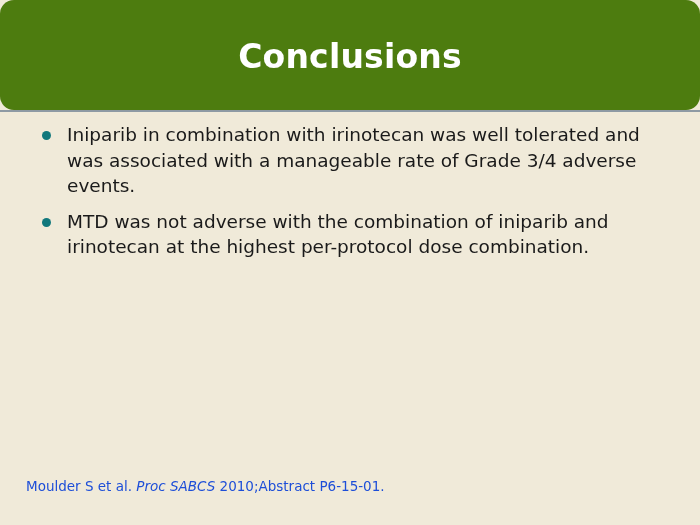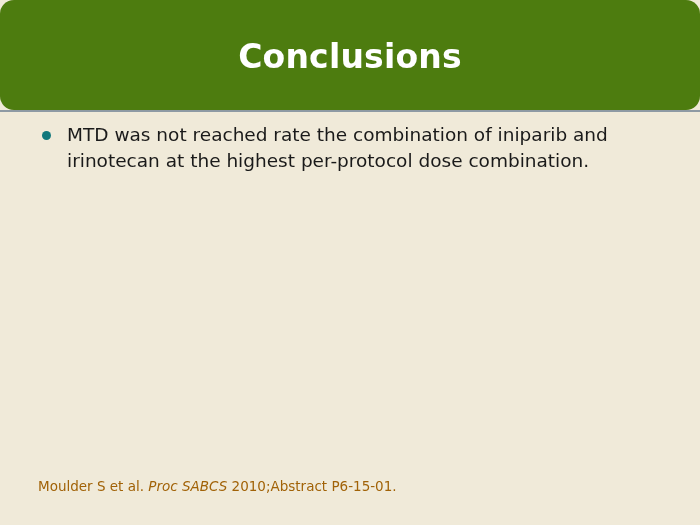--- a/index.html
+++ b/index.html
@@ -83,47 +83,51 @@
     border-radius: 50%;
     background: #11787c;
   }
   .bullet-text sup {
     font-size: 0.65em;
     vertical-align: super;
     line-height: 0;
   }
   .slide-footer {
     position: absolute;
-    left: 38px;
+    left: 26px;
     top: 478px;
     font-size: 13.5px;
-    color: #a16207;
+    color: #1d4ed8;
     line-height: 1.2;
   }
   .slide-footer em {
     font-style: italic;
   }
 </style>
 </head>
 <body>
 
 <div class="slide">
 
   <div class="slide-header">
     <h1 class="slide-title">Conclusions</h1>
   </div>
   <div class="header-rule"></div>
 
   <div class="slide-body">
     <ul class="bullet-list">
 
+      <li class="bullet-item">
+        <span class="bullet-dot"></span>
+        <span class="bullet-text"><span>Iniparib in combination with irinotecan was well tolerated and was associated with a manageable rate of Grade 3/4 adverse events.</span><sup></sup><span></span></span>
+      </li>
 
       <li class="bullet-item">
         <span class="bullet-dot"></span>
-        <span class="bullet-text"><span>MTD was not reached rate the combination of iniparib and irinotecan at the highest per-protocol dose combination.</span><sup></sup><span></span></span>
+        <span class="bullet-text"><span>MTD was not adverse with the combination of iniparib and irinotecan at the highest per-protocol dose combination.</span><sup></sup><span></span></span>
       </li>
 
 
 
     </ul>
   </div>
 
   <div class="slide-footer"><span>Moulder S et al. </span><em>Proc SABCS</em><span> 2010;Abstract P6-15-01.</span></div>
 
 </div>

